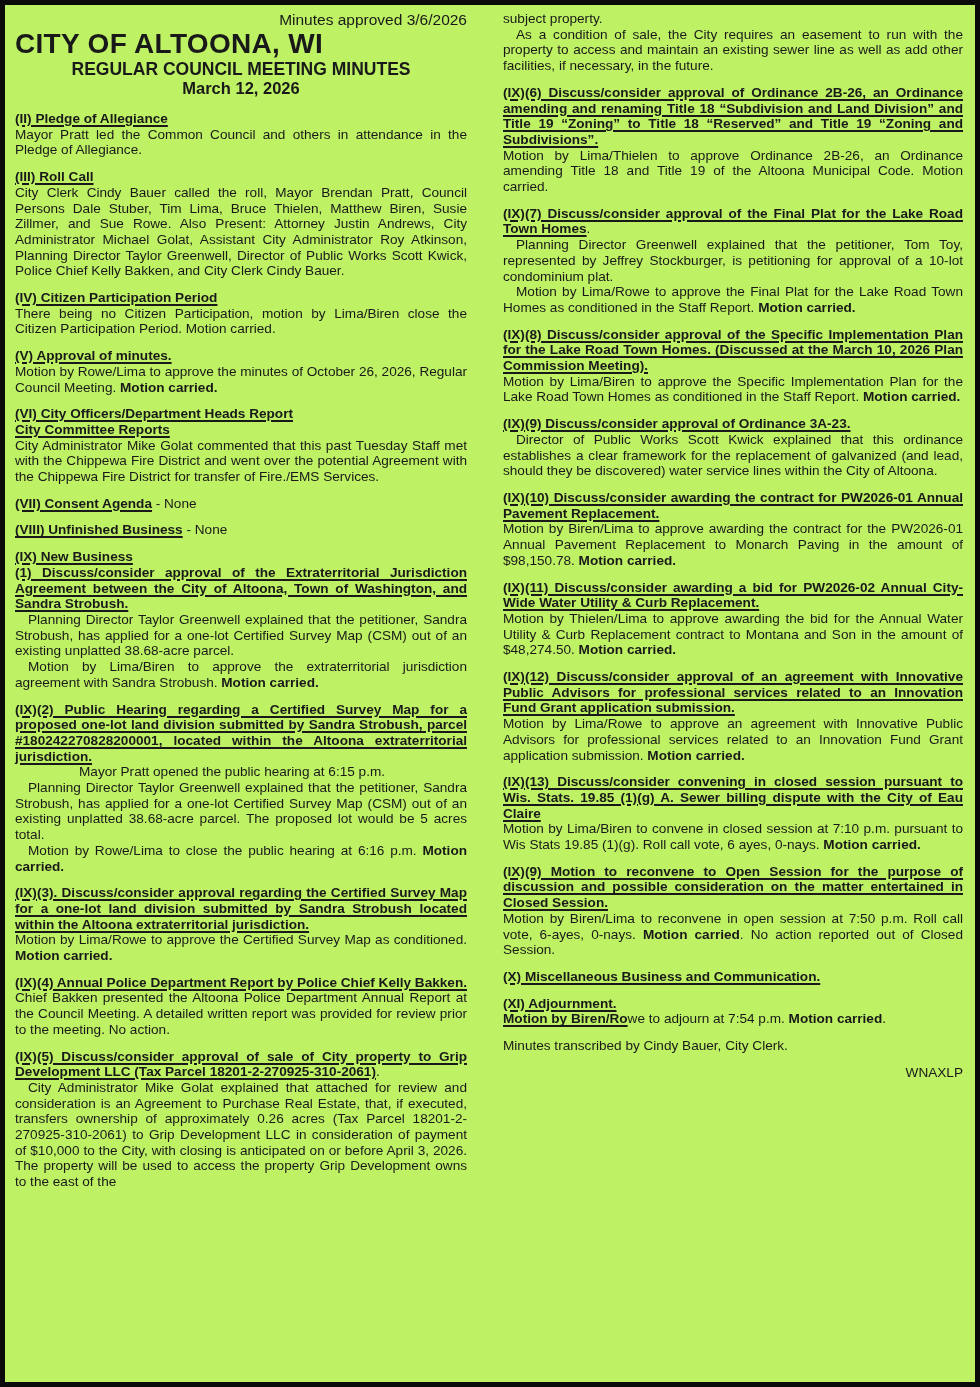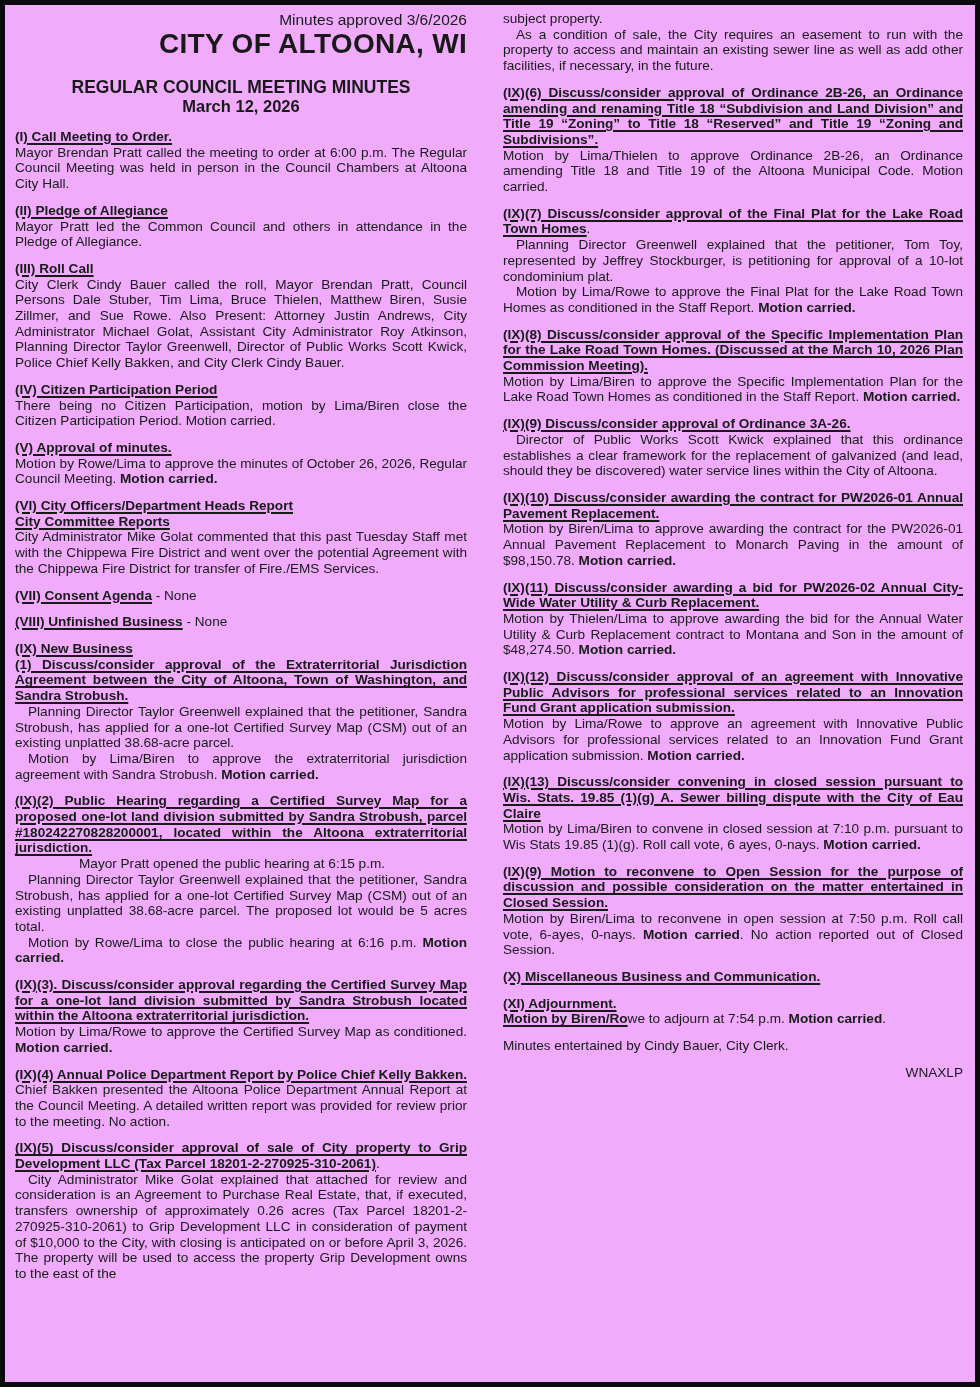--- a/index.html
+++ b/index.html
@@ -1,36 +1,36 @@
 <!DOCTYPE html>
 <html lang="en"><head>
 <meta charset="utf-8">
 <style>
   * { margin:0; padding:0; box-sizing:border-box; }
   body { font-family:"Liberation Sans", sans-serif; background:#d9d9d9; }
   .page {
     width:980px; height:1387px;
-    background:#f0abfc;
+    background:#bef264;
     border:5px solid #0b0b0b;
     color:#191919;
     padding:6px 10px 8px 10px;
     display:flex; gap:36px;
     overflow:hidden;
   }
   .col {
     flex:0 0 452px; width:452px;
     font-size:13.6px; line-height:15.7px;
     text-align:justify;
     hyphens:auto; -webkit-hyphens:auto;
   }
   .col.right { flex:0 0 460px; width:460px; }
   .doc-header { margin-bottom:13px; }
   .approved { font-size:15.5px; line-height:18px; text-align:right; }
-  .title   { font-size:28px; line-height:30px; font-weight:bold; text-align:right; letter-spacing:0.3px; }
-  .subtitle{ font-size:17.5px; line-height:20px; font-weight:bold; text-align:center;margin-top:18px; }
+  .title   { font-size:28px; line-height:30px; font-weight:bold; text-align:left; letter-spacing:0.3px; }
+  .subtitle{ font-size:17.5px; line-height:20px; font-weight:bold; text-align:center; }
   .mdate   { font-size:16.5px; line-height:19px; font-weight:bold; text-align:center; }
   .section { margin-bottom:11px; }
   .section:last-child { margin-bottom:0; }
   p.para { text-align:justify; }
   p.ind1 { text-indent:13px; }
   p.ind2 { text-indent:64px; }
   p.al-right { text-align:right; }
   .b { font-weight:bold; }
   .u { text-decoration:underline; text-decoration-thickness:1.8px; text-underline-offset:2px; }
 </style>
@@ -39,24 +39,20 @@
 
 <div class="page">
   <div class="col left">
     <div class="doc-header">
       <div class="approved">Minutes approved 3/6/2026</div>
       <div class="title">CITY OF ALTOONA, WI</div>
       <div class="subtitle">REGULAR COUNCIL MEETING MINUTES</div>
       <div class="mdate">March 12, 2026</div>
     </div>
     <div id="left-sections">
-        <div class="section">
-          <p class="para"><span class="b u">(I) Call Meeting to Order.</span></p>
-          <p class="para"><span class="">Mayor Brendan Pratt called the meeting to order at 6:00 p.m.  The Regular Council Meeting was held in person in the Council Chambers at Altoona City Hall.</span></p>
-        </div>
         <div class="section">
           <p class="para"><span class="b u">(II) Pledge of Allegiance</span></p>
           <p class="para"><span class="">Mayor Pratt led the Common Council and others in attendance in the Pledge of Allegiance.</span></p>
         </div>
         <div class="section">
           <p class="para"><span class="b u">(III) Roll Call</span></p>
           <p class="para"><span class="">City Clerk Cindy Bauer called the roll, Mayor Brendan Pratt, Council Persons Dale Stuber, Tim Lima, Bruce Thielen, Matthew Biren, Susie Zillmer, and Sue Rowe.  Also Present: Attorney Justin Andrews, City Administrator Michael Golat, Assistant City Administrator Roy Atkinson, Planning Director Taylor Greenwell, Director of Public Works Scott Kwick, Police Chief Kelly Bakken, and City Clerk Cindy Bauer.</span></p>
         </div>
         <div class="section">
           <p class="para"><span class="b u">(IV) Citizen Participation Period</span></p>
@@ -116,21 +112,21 @@
         <div class="section">
           <p class="para"><span class="b u">(IX)(7)  Discuss/consider approval of the Final Plat for the Lake Road Town Homes</span><span class="">.</span></p>
           <p class="para ind1"><span class="">Planning Director Greenwell explained that the petitioner, Tom Toy, represented by Jeffrey Stockburger, is petitioning for approval of a 10-lot condominium plat.</span></p>
           <p class="para ind1"><span class="">Motion by Lima/Rowe to approve the Final Plat for the Lake Road Town Homes as conditioned in the Staff Report.  </span><span class="b ">Motion carried.</span></p>
         </div>
         <div class="section">
           <p class="para"><span class="b u">(IX)(8) Discuss/consider approval of the Specific Implementation Plan for the Lake Road Town Homes.  (Discussed at the March 10, 2026 Plan Commission Meeting).</span></p>
           <p class="para"><span class="">Motion by Lima/Biren to approve the Specific Implementation Plan for the Lake Road Town Homes as conditioned in the Staff Report. </span><span class="b ">Motion carried.</span></p>
         </div>
         <div class="section">
-          <p class="para"><span class="b u">(IX)(9) Discuss/consider approval of Ordinance 3A-26.</span></p>
+          <p class="para"><span class="b u">(IX)(9) Discuss/consider approval of Ordinance 3A-23.</span></p>
           <p class="para ind1"><span class="">Director of Public Works Scott Kwick explained that this ordinance establishes a clear framework for the replacement of galvanized (and lead, should they be discovered) water service lines within the City of Altoona.</span></p>
         </div>
         <div class="section">
           <p class="para"><span class="b u">(IX)(10) Discuss/consider awarding the contract for PW2026-01 Annual Pavement Replacement.</span></p>
           <p class="para"><span class="">Motion by Biren/Lima to approve awarding the contract for the PW2026-01 Annual Pavement Replacement to Monarch Paving in the amount of $98,150.78.  </span><span class="b ">Motion carried.</span></p>
         </div>
         <div class="section">
           <p class="para"><span class="b u">(IX)(11) Discuss/consider awarding a bid for PW2026-02 Annual City-Wide Water Utility &amp; Curb Replacement.</span></p>
           <p class="para"><span class="">Motion by Thielen/Lima to approve awarding the bid for the Annual Water Utility &amp; Curb Replacement contract to Montana and Son in the amount of $48,274.50.  </span><span class="b ">Motion carried.</span></p>
         </div>
@@ -147,20 +143,20 @@
           <p class="para"><span class="">Motion by Biren/Lima to reconvene in open session at 7:50 p.m. Roll call vote, 6-ayes, 0-nays.  </span><span class="b ">Motion carried</span><span class="">.  No action reported out of Closed Session.</span></p>
         </div>
         <div class="section">
           <p class="para"><span class="b u">(X) Miscellaneous Business and Communication.</span></p>
         </div>
         <div class="section">
           <p class="para"><span class="b u">(XI) Adjournment.</span></p>
           <p class="para"><span class="b u">Motion by Biren/Ro</span><span class="">we to adjourn at 7:54 p.m.  </span><span class="b ">Motion carried</span><span class="">.</span></p>
         </div>
         <div class="section">
-          <p class="para"><span class="">Minutes entertained by Cindy Bauer, City Clerk.</span></p>
+          <p class="para"><span class="">Minutes transcribed by Cindy Bauer, City Clerk.</span></p>
         </div>
         <div class="section">
           <p class="para al-right"><span class="">WNAXLP</span></p>
         </div>
       </div>
   </div>
 </div>
 
 </body></html>

